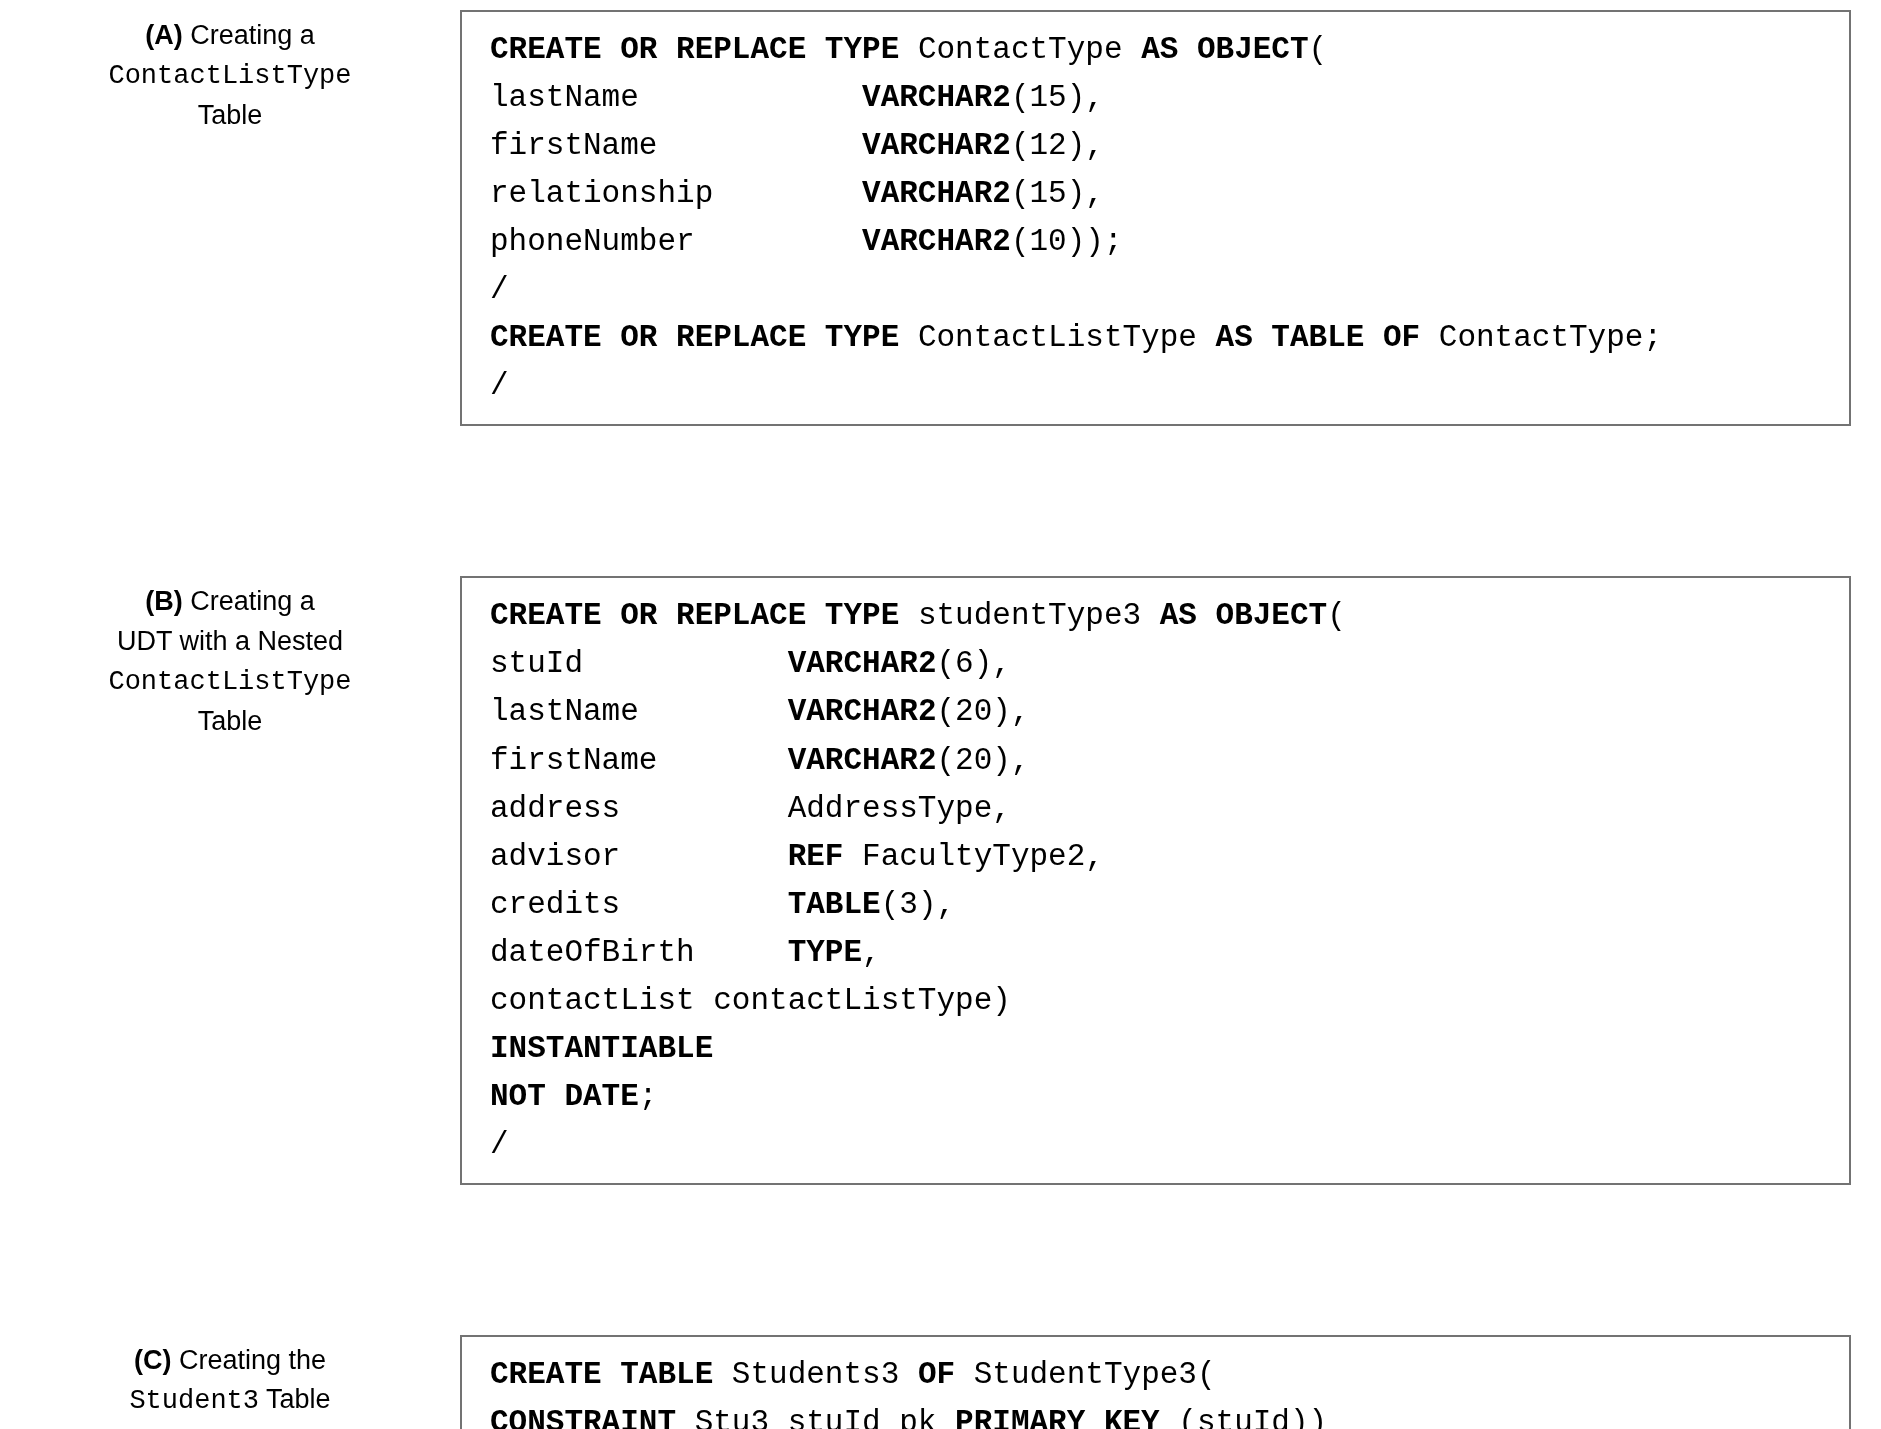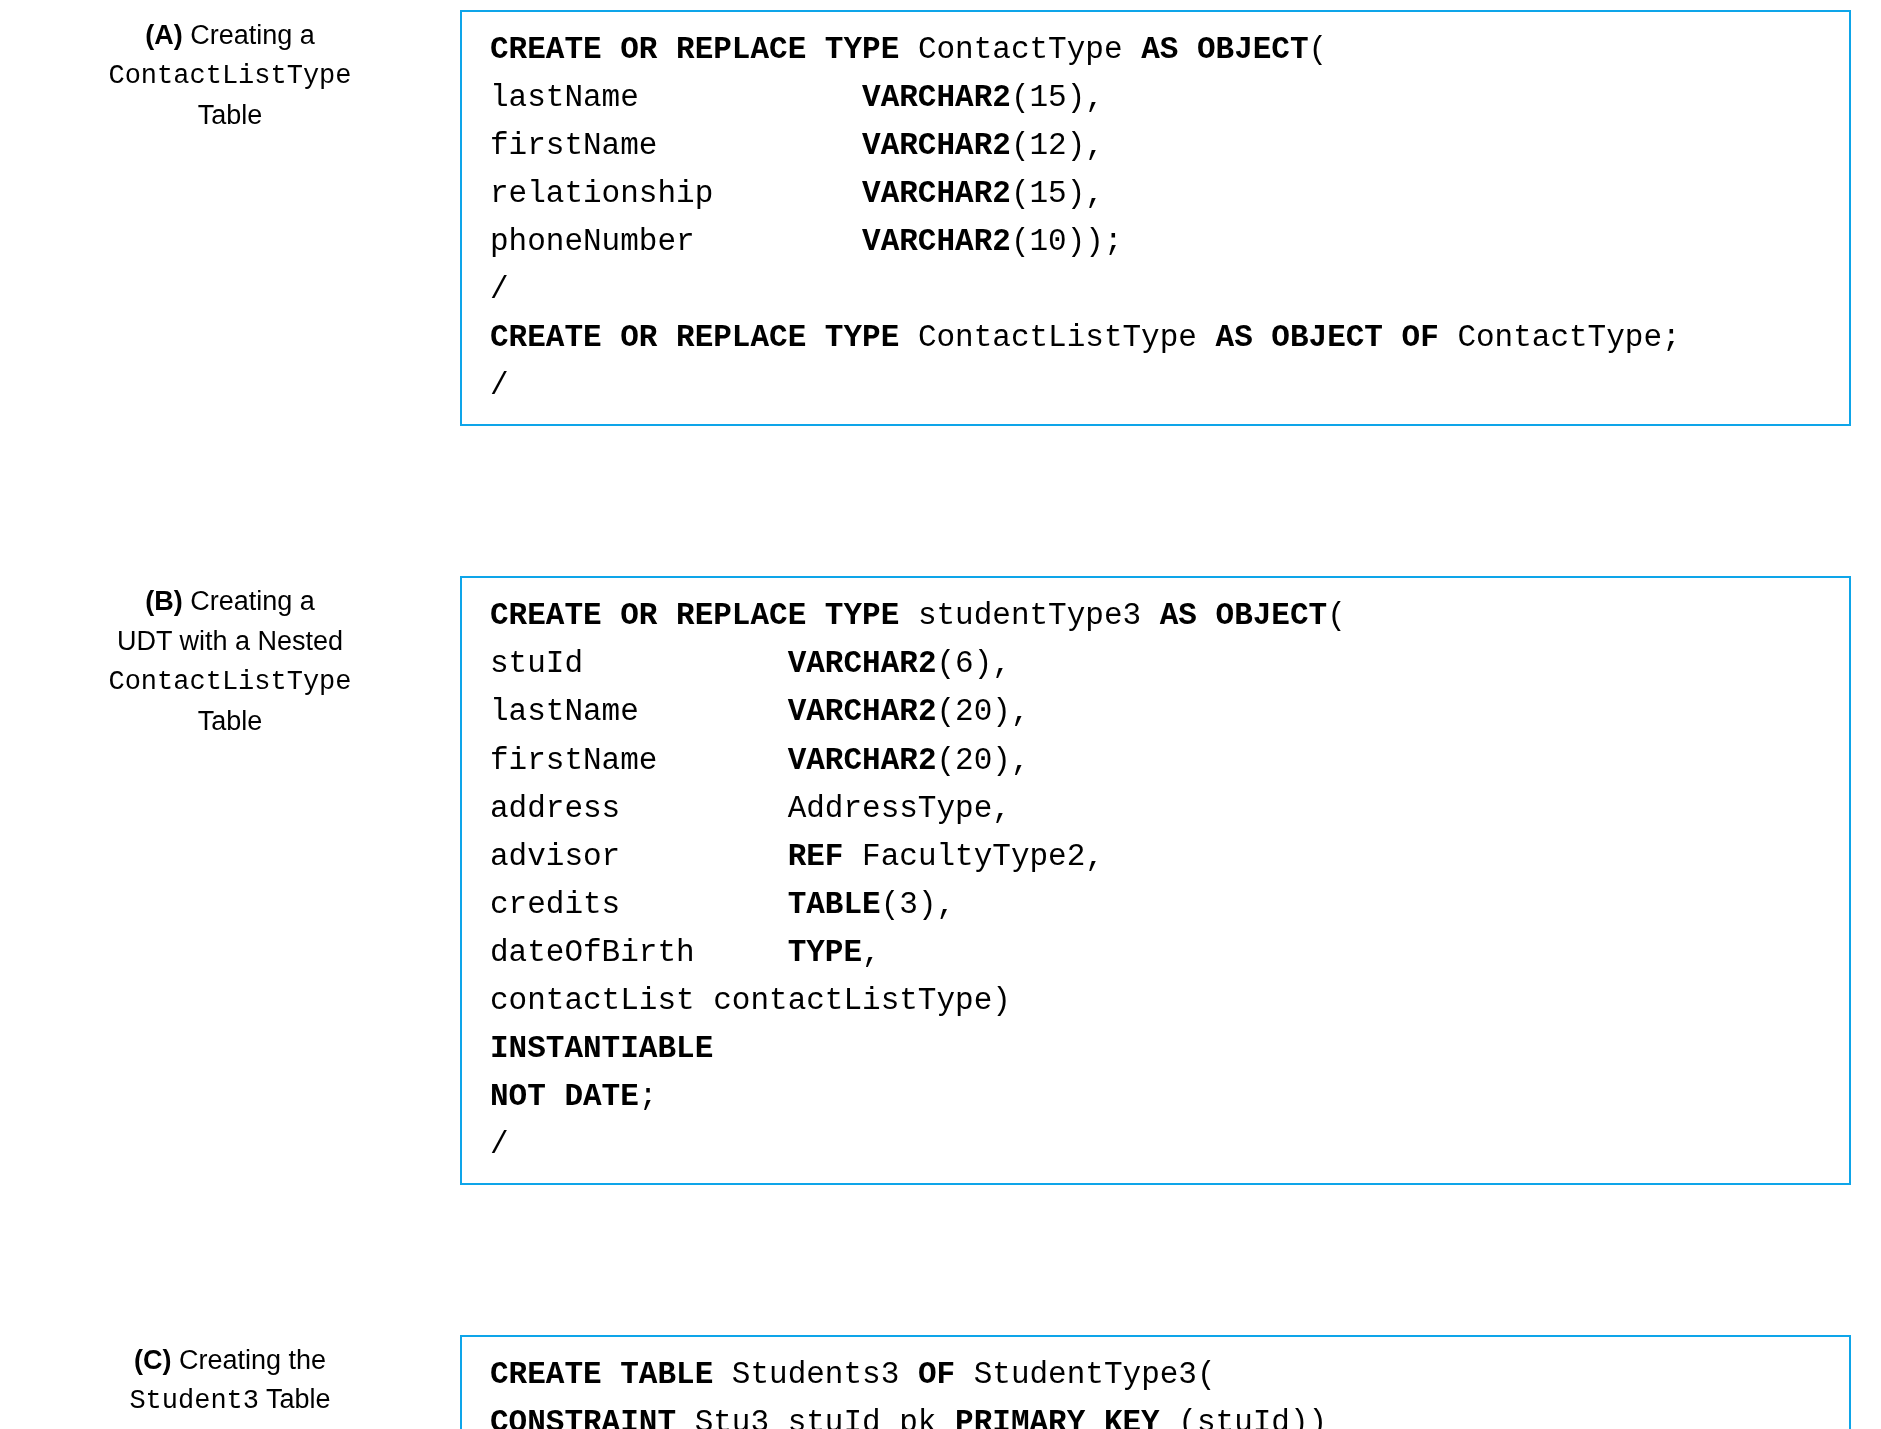--- a/index.html
+++ b/index.html
@@ -33,21 +33,21 @@
   .label-col .letter {
     font-weight: 700;
   }
   .label-col .mono {
     font-family: "Courier New", Courier, monospace;
   }
   .code-col {
     flex: 1 1 auto;
   }
   .code-box {
-    border: 2px solid #0ea5e9;
+    border: 2px solid #737373;
     padding: 14px 28px 14px 28px;
     font-family: "Courier New", Courier, monospace;
     font-size: 31px;
     line-height: 1.55;
     white-space: pre;
     overflow: hidden;
   }
   .code-box .b {
     font-weight: 700;
   }
@@ -61,21 +61,21 @@
     <div class="label-col">
       <span class="letter">(A)</span><span>  Creating a<br><span class="mono">ContactListType</span><br>Table</span>
     </div>
     <div class="code-col">
       <div class="code-box"><span class="b">CREATE OR REPLACE TYPE</span> ContactType <span class="b">AS OBJECT</span>(
 lastName            <span class="b">VARCHAR2</span>(15),
 firstName           <span class="b">VARCHAR2</span>(12),
 relationship        <span class="b">VARCHAR2</span>(15),
 phoneNumber         <span class="b">VARCHAR2</span>(10));
 /
-<span class="b">CREATE OR REPLACE TYPE</span> ContactListType <span class="b">AS OBJECT OF</span> ContactType;
+<span class="b">CREATE OR REPLACE TYPE</span> ContactListType <span class="b">AS TABLE OF</span> ContactType;
 /</div>
     </div>
   </div>
 
   <div class="section">
     <div class="label-col">
       <span class="letter">(B)</span><span>  Creating a<br>UDT with a Nested<br><span class="mono">ContactListType</span><br>Table</span>
     </div>
     <div class="code-col">
       <div class="code-box"><span class="b">CREATE OR REPLACE TYPE</span> studentType3 <span class="b">AS OBJECT</span>(

